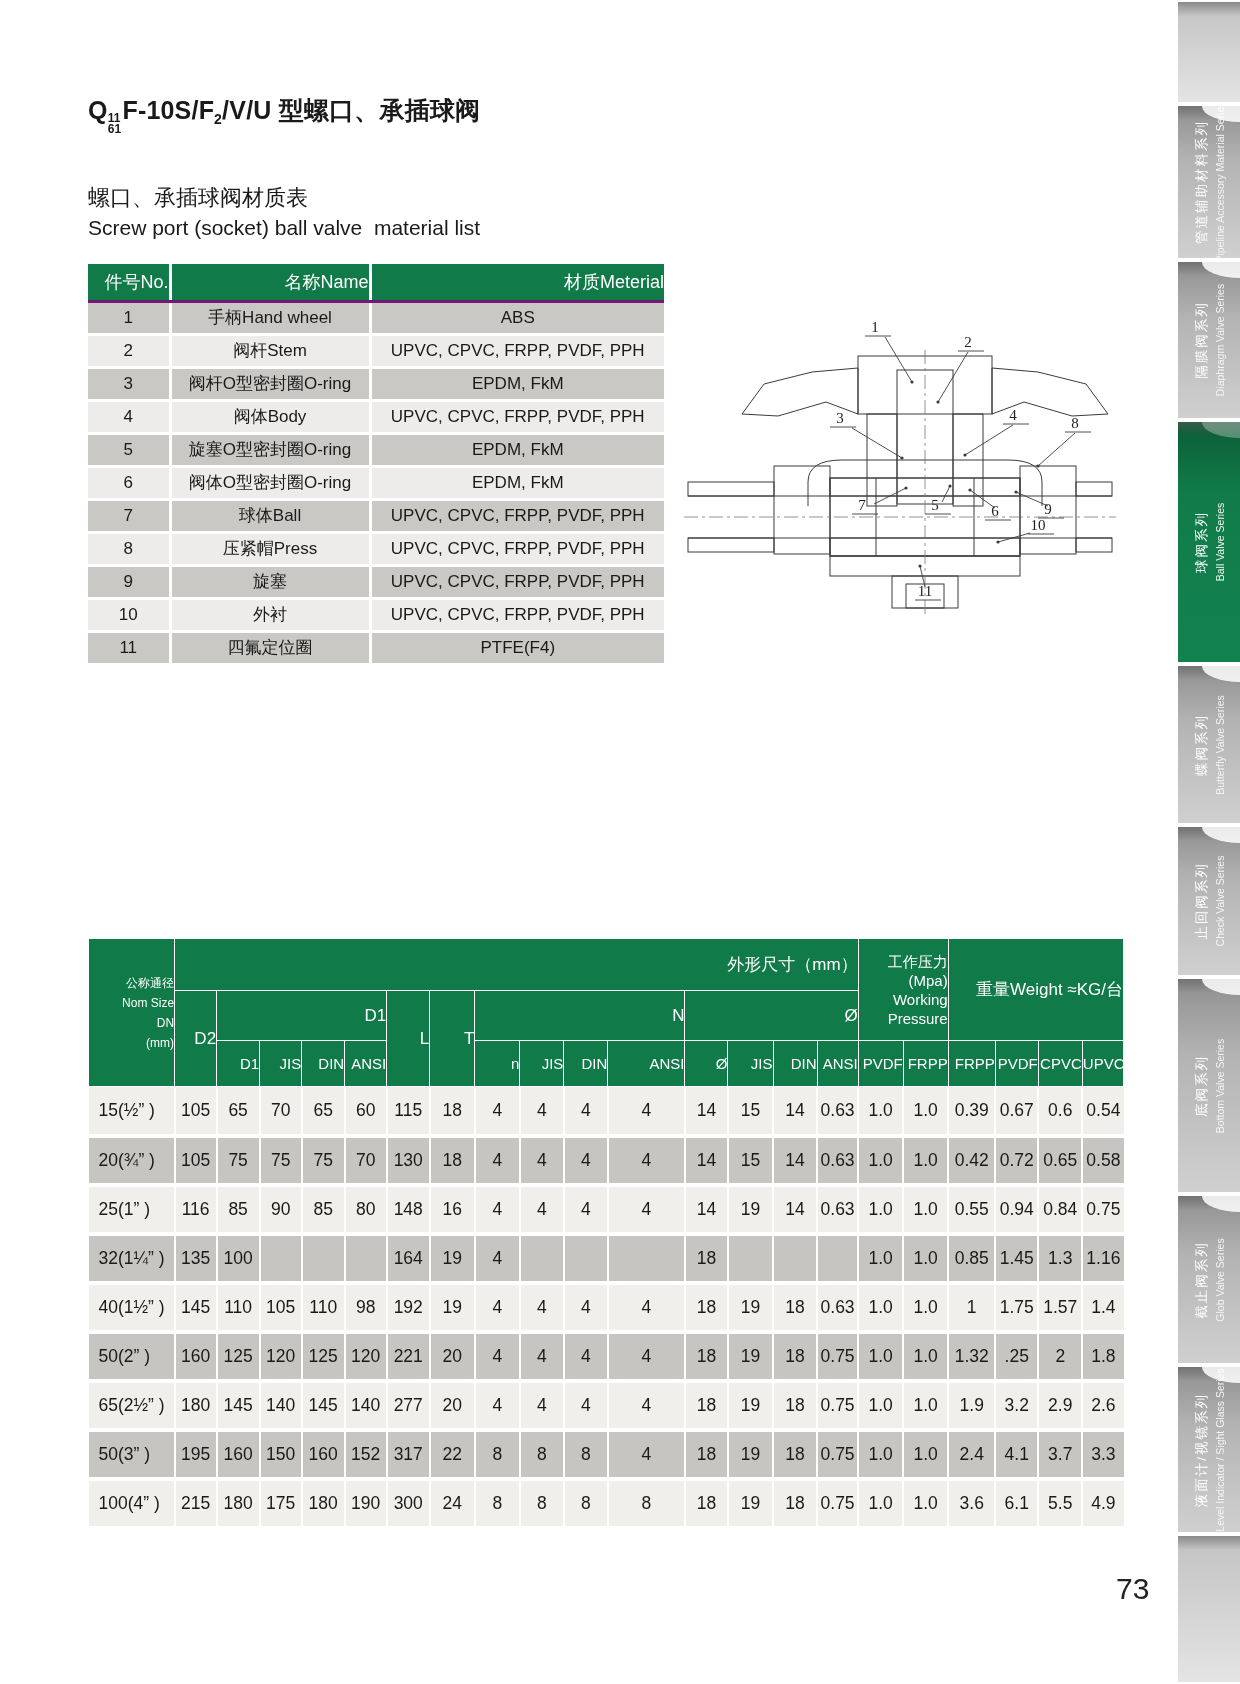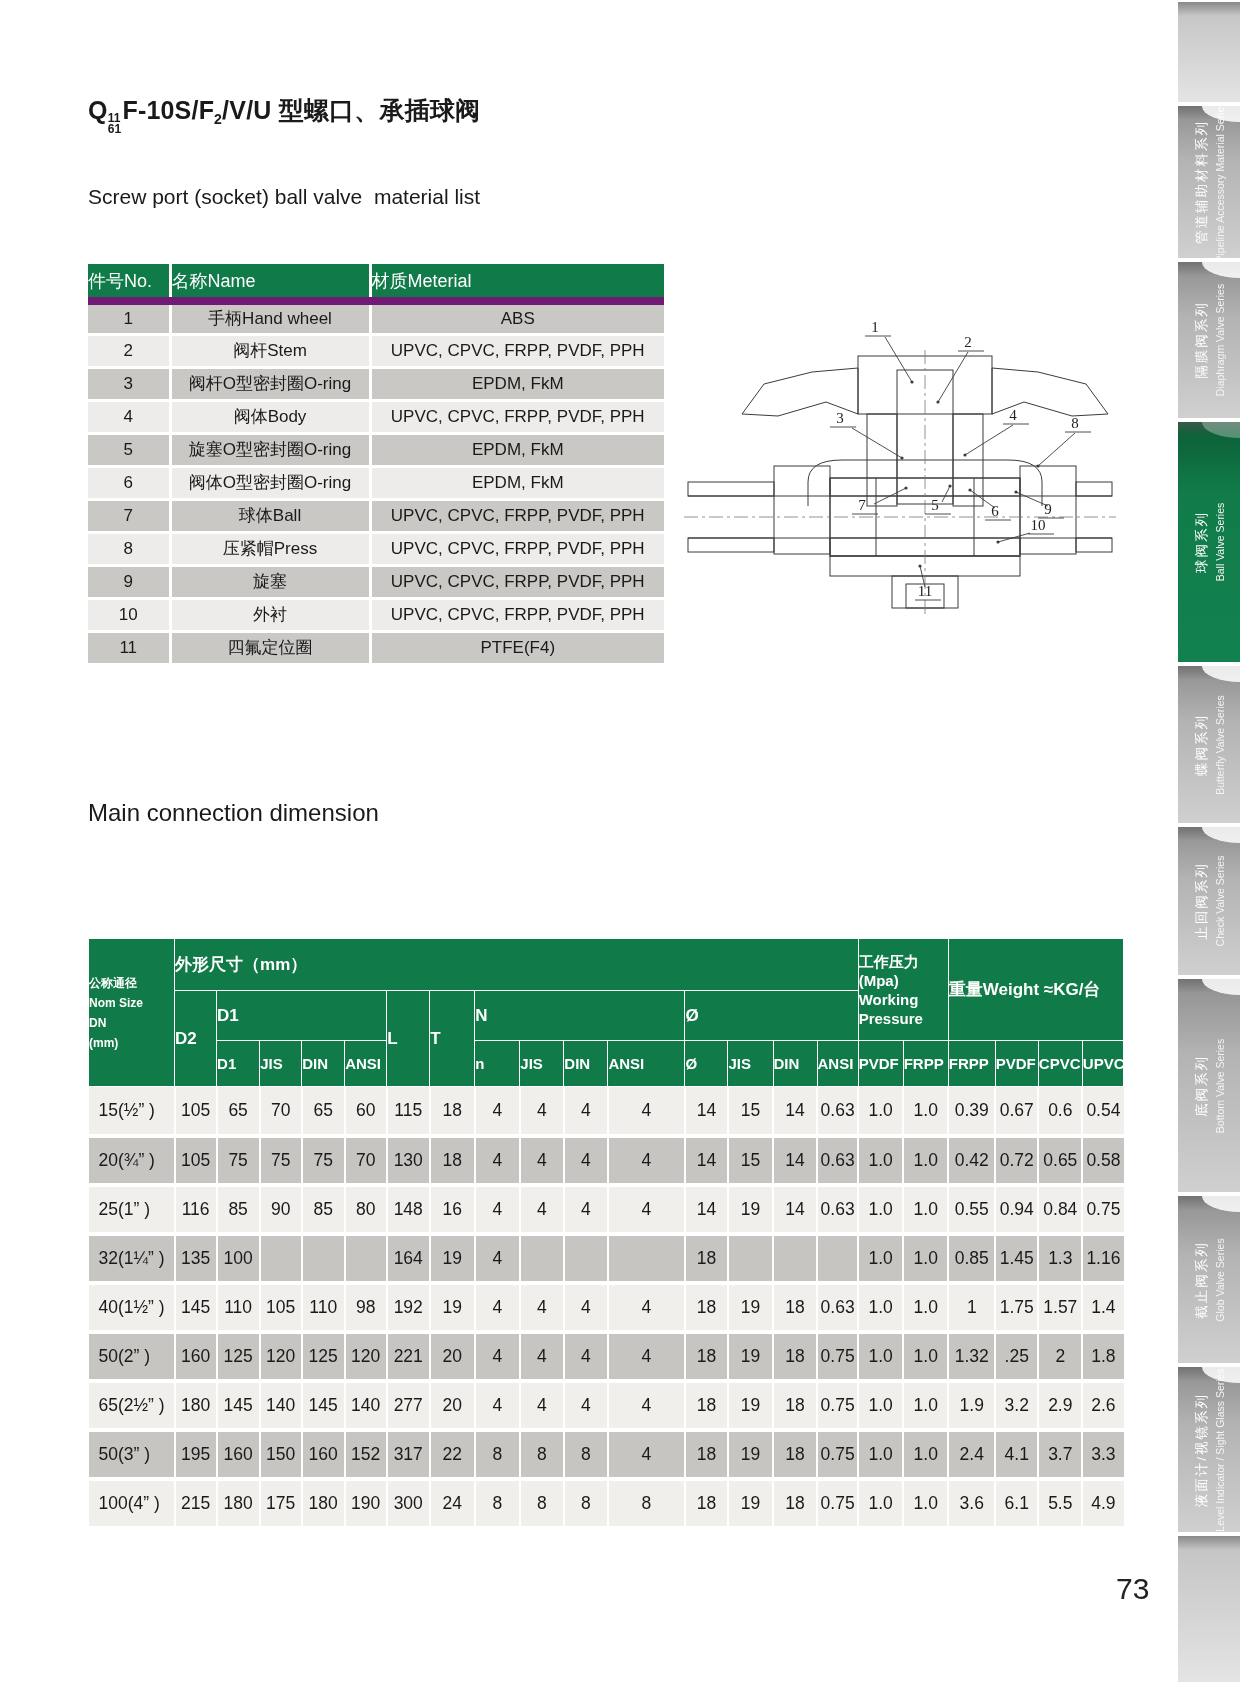--- a/index.html
+++ b/index.html
@@ -11,34 +11,34 @@
   .model-line{font-size:25px;font-weight:bold;line-height:36px;letter-spacing:.2px}
   .model-line .stack{display:inline-flex;flex-direction:column;align-items:flex-start;font-size:12px;line-height:11px;vertical-align:-3px;margin-right:1px;font-weight:bold}
   .model-line .subscript{font-size:14px;vertical-align:-5px;font-weight:bold}
   .title-en{font-size:24px;font-weight:bold;line-height:32px}
   .subtitle-block{position:absolute;left:88px;top:182px}
   .subtitle-cn{font-size:22px;line-height:31px}
   .subtitle-en{font-size:21px;line-height:30px;white-space:pre}
 
   
   .material-table{position:absolute;left:88px;top:264px;width:576px;border-collapse:collapse;table-layout:fixed}
-  .material-table th{background:#117a49;color:#fff;font-weight:normal;font-size:18px;height:37px;border-right:3px solid #fff;border-bottom:8px solid #701a75;text-align:left}
+  .material-table th{background:#117a49;color:#fff;font-weight:normal;font-size:18px;height:37px;border-right:3px solid #fff;border-bottom:3px solid #701a75;text-align:right}
   .material-table td{font-size:17px;height:33px;text-align:center;border-right:3px solid #fff;border-bottom:3px solid #fff}
   .material-table th:last-child,.material-table td:last-child{border-right:none}
   .material-table tr.dark td{background:#c9c8c5}
   .material-table tr.light td{background:#edecea}
 
   
   .section-title{position:absolute;left:88px;top:796px}
   .section-title .cn{font-size:22px;line-height:31px}
   .section-title .en{font-size:24px;line-height:34px}
 
   
   .dim-table{position:absolute;left:88px;top:938px;width:1036px;border-collapse:collapse;table-layout:fixed}
-  .dim-table th{background:#117a49;color:#fff;font-weight:bold;border:1px solid #fff;text-align:left;font-size:16px;padding:1px 0}
+  .dim-table th{background:#117a49;color:#fff;font-weight:normal;border:1px solid #fff;text-align:right;font-size:16px;padding:1px 0}
   .dim-table thead tr:nth-child(1) .th-group{height:52px;font-size:17px}
   .dim-table thead tr:nth-child(2) th{height:50px;font-size:17px}
   .dim-table thead tr:nth-child(3) th{height:46px;font-size:15px}
   .dim-table .th-nom{font-size:12px;line-height:20px}
   .dim-table .th-pressure{font-size:15px;line-height:19px}
   .dim-table .th-weight{font-size:17px}
   .dim-table td{text-align:center;font-size:17.5px;height:49px;border-right:2px solid #fff;border-bottom:4px solid #fff;border-left:2px solid #fff}
   .dim-table td.nom{text-align:left;padding-left:10px;border-left:none}
   .dim-table td:last-child{border-right:none}
   .dim-table tr.light td{background:#f0efec}
@@ -81,20 +81,21 @@
 
 <div class="page">
 
   <div class="title-block">
     <div class="model-line"><span>Q</span><span class="stack">
           <span>11</span>
           <span>61</span>
         </span><span>F-10S/F</span><span class="subscript">2</span><span>/V/U</span><span> 型螺口、承插球阀</span></div>
   </div>
   <div class="subtitle-block">
+    <div class="subtitle-cn">螺口、承插球阀材质表</div>
     <div class="subtitle-en">Screw port (socket) ball valve  material list</div>
   </div>
 
   <table class="material-table">
     <colgroup>
         <col style="width:82px">
         <col style="width:200px">
         <col style="width:294px">
       </colgroup>
     <thead>
@@ -254,21 +255,20 @@
         <circle cx="318" cy="252" r="1.6" fill="#3b3b3b"></circle>
         <text x="358" y="240" class="callout-num">10</text>
         <line x1="235" y1="310" x2="261" y2="310" class="callout-line"></line>
         <line x1="245" y1="297" x2="240" y2="276" class="callout-line"></line>
         <circle cx="240" cy="276" r="1.6" fill="#3b3b3b"></circle>
         <text x="245" y="306" class="callout-num">11</text>
       </svg>
   </div>
 
   <div class="section-title">
-    <div class="en">Main connection dimension</div>
   </div>
 
   <table class="dim-table">
     <colgroup>
       <col style="width:86px">
         <col style="width:42px">
         <col style="width:43px">
         <col style="width:42px">
         <col style="width:43px">
         <col style="width:42px">

